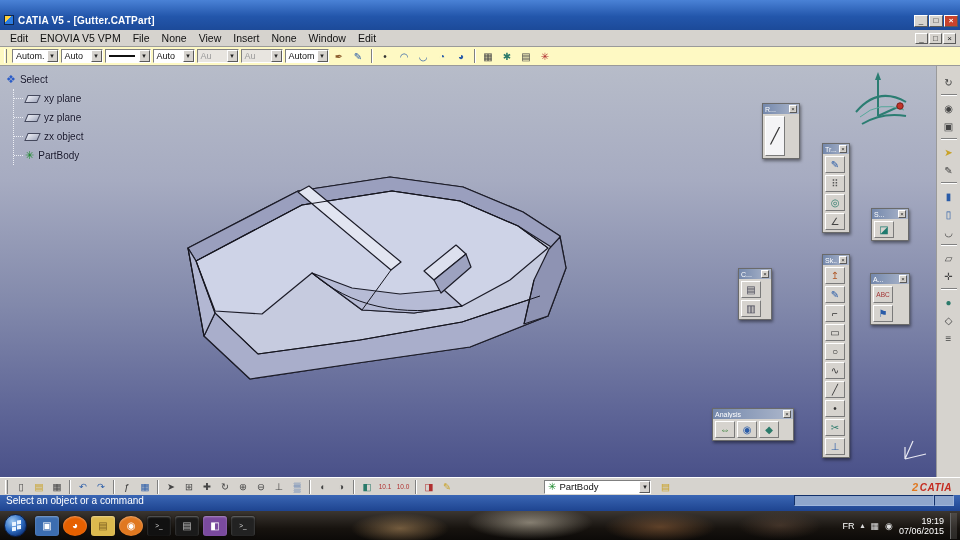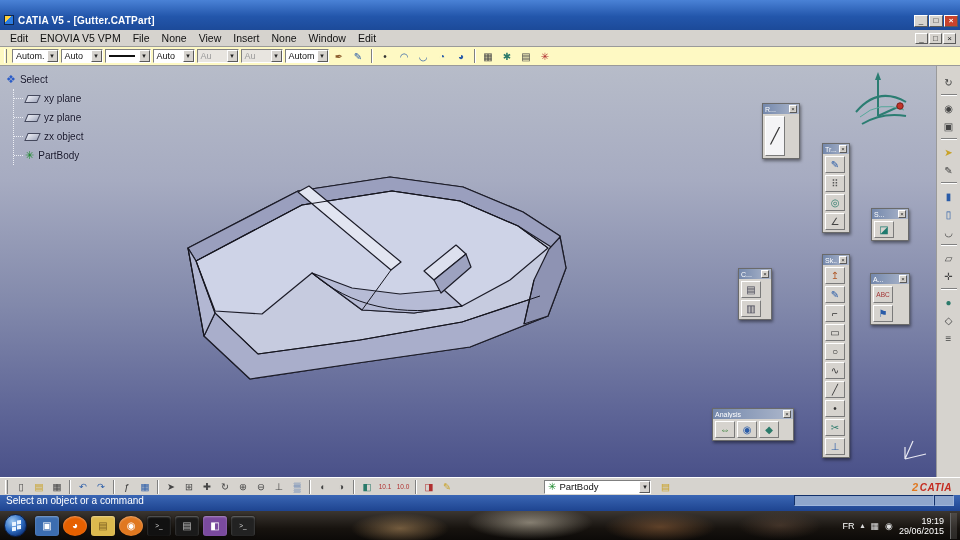--- a/index.html
+++ b/index.html
@@ -447,19 +447,19 @@
         <span class="ticon" style="background: rgb(122, 74, 158);">◧</span>
         <span class="ticon" style="color: rgb(221, 221, 221); background: rgb(34, 34, 34); font-size: 6.5px;">&gt;_</span>
       </span>
     <span class="tray">
       <span>FR</span>
       <span class="tray-up">▴</span>
       <span class="tray-mini">▦</span>
       <span class="tray-mini">◉</span>
       <span class="clock">
         <div>19:19</div>
-        <div>29/06/2015</div>
+        <div>07/06/2015</div>
       </span>
       <span class="show-desktop"></span>
     </span>
   </div>
 
 </div>
 
 </body></html>

